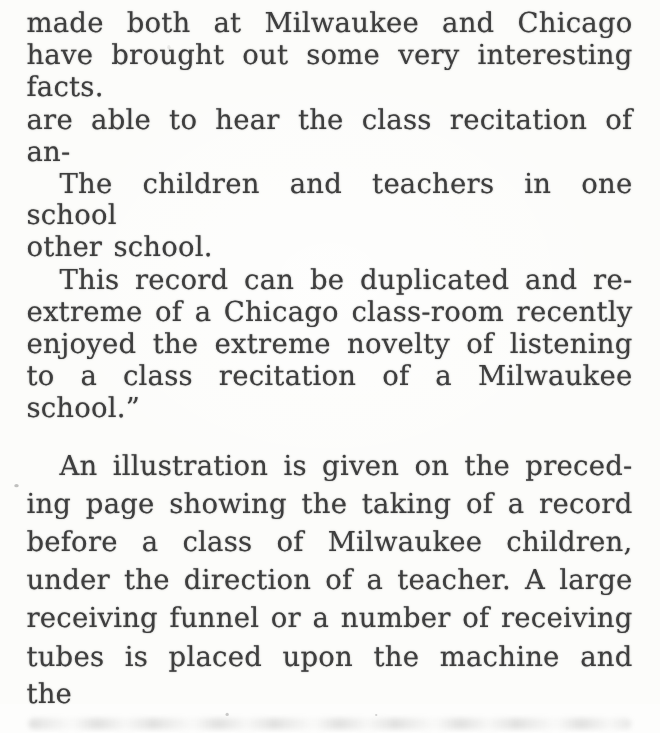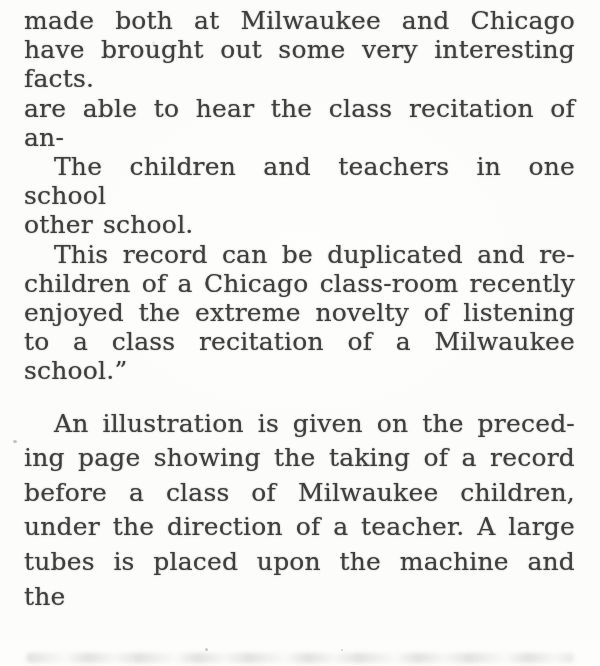--- a/index.html
+++ b/index.html
@@ -83,31 +83,32 @@
     </div>
 
     <div class="para sect1">
       <div class="line">are able to hear the class recitation of an-</div>
       <div class="line firstline">The children and teachers in one school</div>
       <div class="line endline">other school.</div>
     </div>
 
     <div class="para sect1">
       <div class="line firstline">This record can be duplicated and re-</div>
-      <div class="line">children of a Chicago class-room recently</div>
+      <div class="line">extreme of a Chicago class-room recently</div>
       <div class="line">enjoyed the extreme novelty of listening</div>
       <div class="line">to a class recitation of a Milwaukee</div>
       <div class="line endline">school.”</div>
     </div>
 
     <div class="para sect2">
       <div class="line firstline">An illustration is given on the preced-</div>
       <div class="line">ing page showing the taking of a record</div>
       <div class="line">before a class of Milwaukee children,</div>
       <div class="line">under the direction of a teacher.  A large</div>
+      <div class="line">receiving funnel or a number of receiving</div>
       <div class="line">tubes is placed upon the machine and the</div>
 
     </div>
 
   </div>
 
   <div class="cutoff-band"></div>
   <div class="speck s1"></div>
   <div class="speck s2"></div>
   <div class="speck s3"></div>

